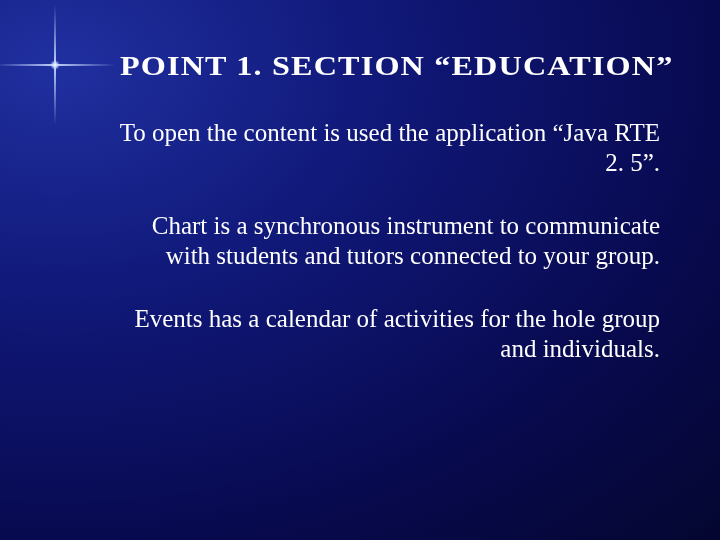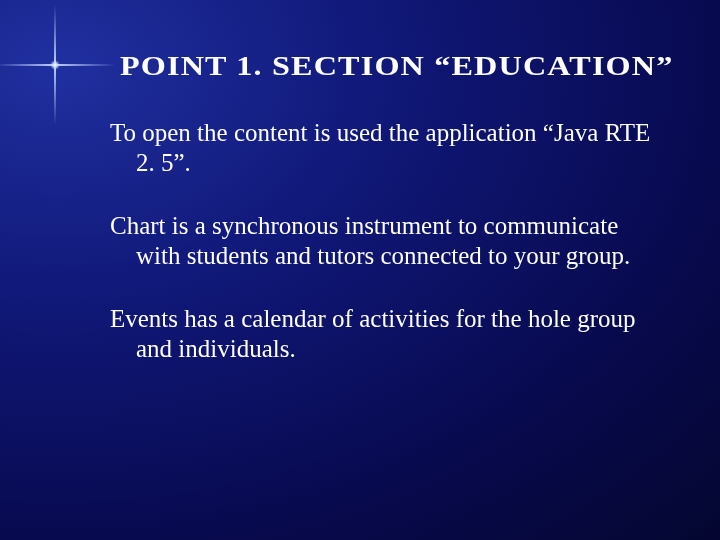--- a/index.html
+++ b/index.html
@@ -72,20 +72,21 @@
     font-stretch: expanded;
     transform: scaleX(1.15);
     transform-origin: left center;
   }
   .body-text p {
     font-size: 25px;
     line-height: 1.18;
     margin: 0 0 34px 0;
     padding-left: 26px;
     text-indent: -26px;
+    text-align: right;
   }
 </style>
 </head>
 <body>
 
 <div class="sparkle"></div>
 <div class="sparkle-core"></div>
 
 <div class="slide">
   <h1 class="title">Point 1. Section  “Education”</h1>

